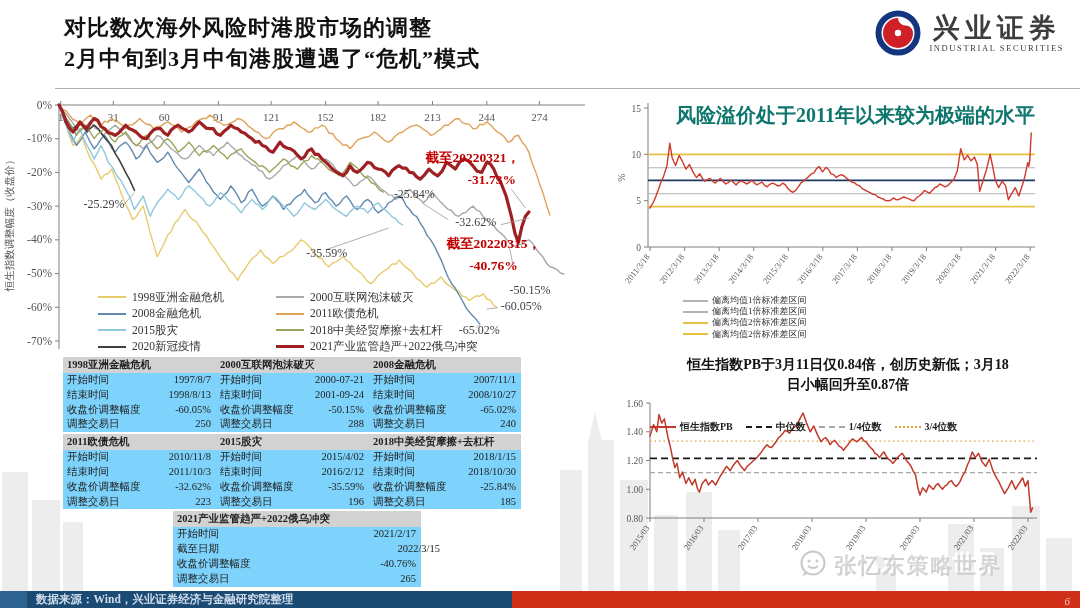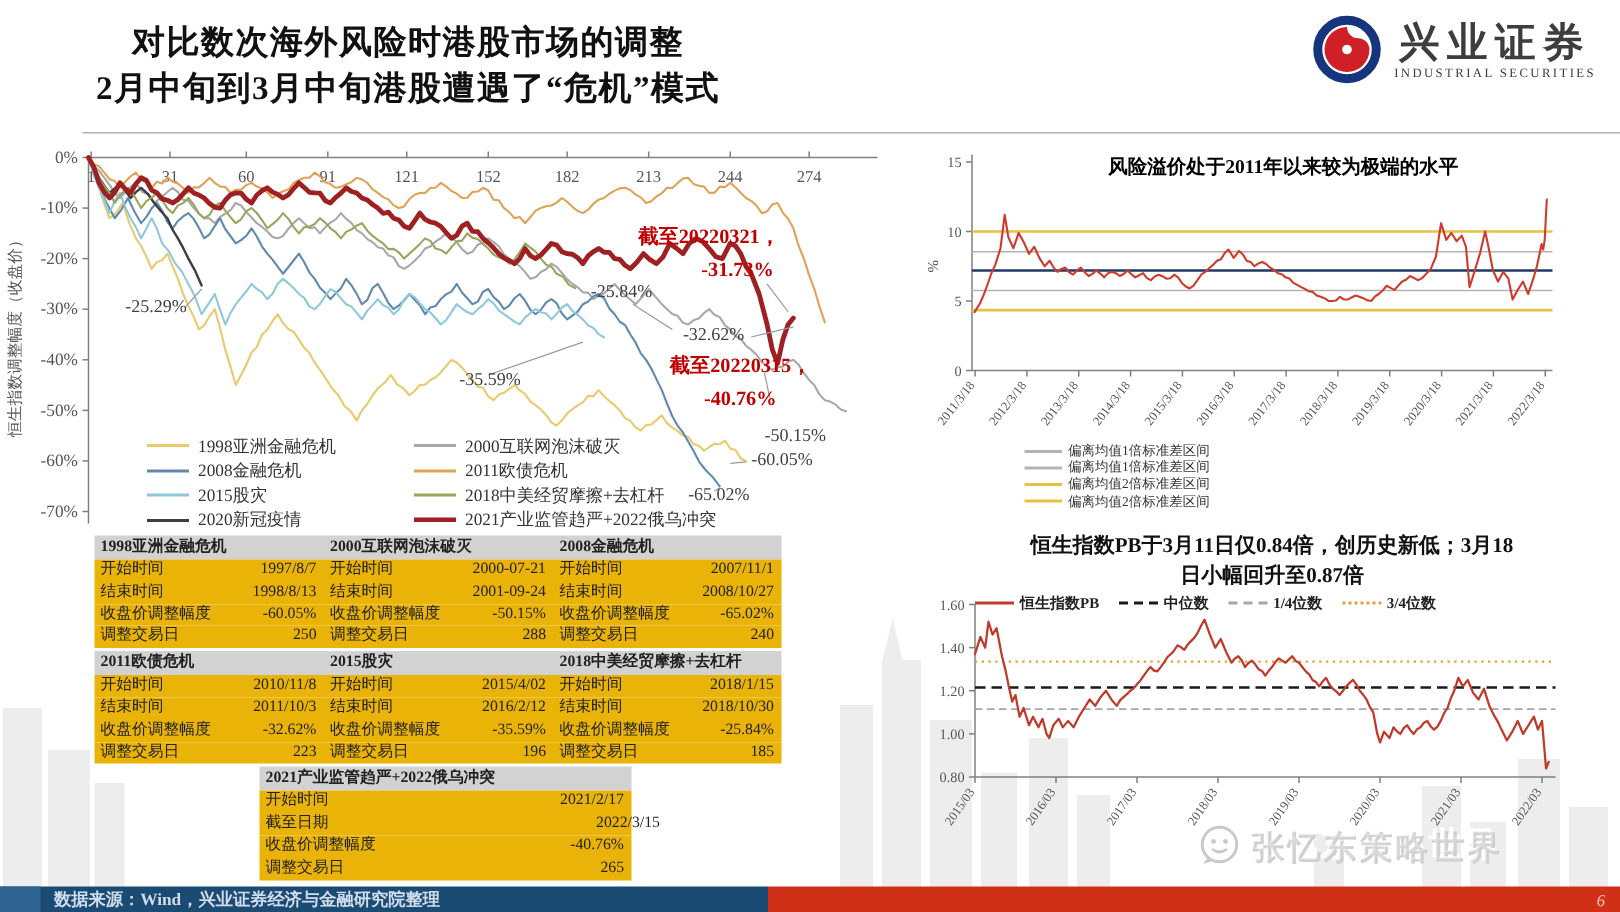--- a/index.html
+++ b/index.html
@@ -1,57 +1,57 @@
 <!DOCTYPE html>
 <html><head>
 <meta charset="utf-8">
 <style>
   html,body{margin:0;padding:0;background:#888;}
   .slide{position:relative;width:1080px;height:608px;background:#ffffff;overflow:hidden;
          font-family:"Liberation Serif",serif;}
   .slide *{box-sizing:border-box;}
 
   .page-title{position:absolute;left:64px;top:12px;font-size:22px;font-weight:bold;
-              color:#111;line-height:31px;letter-spacing:1px;z-index:3;text-align:center;}
+              color:#111;line-height:31px;letter-spacing:1px;z-index:3;}
 
   .logo{position:absolute;right:16px;top:10px;display:flex;align-items:center;gap:8px;z-index:3;}
   .logo-txt{display:flex;flex-direction:column;align-items:center;}
   .logo-cn{font-size:27px;font-weight:bold;color:#3d3d3d;letter-spacing:5px;line-height:30px;white-space:nowrap;}
   .logo-en{font-size:8.5px;color:#3d3d3d;letter-spacing:1.6px;white-space:nowrap;}
 
   .rule{position:absolute;left:55px;right:0;top:88px;border-top:1px solid #b0b0b0;z-index:2;}
 
   svg.chart{position:absolute;overflow:visible;z-index:2;font-family:"Liberation Serif",serif;}
   #chart1{left:0;top:92px;}
   #chart2{left:615px;top:95px;}
   #chart3{left:615px;top:390px;}
 
   .c2title{position:absolute;left:658px;top:102px;width:395px;text-align:center;
-           font-weight:bold;font-size:13px;color:#000000;z-index:3;}
+           font-weight:bold;font-size:20px;color:#0f766e;z-index:3;}
   .c3title{position:absolute;left:623px;top:355px;width:450px;text-align:center;
            font-weight:bold;font-size:14px;color:#111;line-height:20px;z-index:3;}
 
   #legend1{position:absolute;left:98px;top:289px;display:grid;grid-auto-flow:column;
            grid-template-rows:repeat(4,16.5px);grid-template-columns:178px auto;
            font-size:11.5px;color:#333;z-index:3;}
   .lg1item{display:flex;align-items:center;gap:6px;white-space:nowrap;}
   #legend2{position:absolute;left:683px;top:295px;font-size:9px;color:#333;line-height:11.2px;z-index:3;}
   .lg2item{display:flex;align-items:center;gap:4px;white-space:nowrap;height:11.2px;}
   #legend3{position:absolute;left:650px;top:395px;display:flex;gap:13px;font-size:10px;
            font-weight:bold;color:#222;z-index:3;align-items:center;}
-  .lg3item{display:flex;align-items:center;gap:4px;white-space:nowrap;}
+  .lg3item{display:flex;align-items:center;gap:4px;white-space:nowrap;margin-top:25px;}
   .sw{display:inline-block;width:28px;border-top:2px solid #000;}
   .sw2{width:25px;}
   .sw3{width:26px;}
 
   #crisis-table{position:absolute;left:63px;top:357px;width:458px;font-size:10.5px;color:#222;z-index:3;}
   .tsec{margin-bottom:2px;}
   .tsec.center{width:248px;margin-left:110px;}
   .thead{display:grid;background:#d2d2d2;font-weight:bold;height:16px;line-height:16px;}
-  .trow{display:grid;background:#eab308;height:14.8px;line-height:14.8px;}
+  .trow{display:grid;background:#7dd3fc;height:14.8px;line-height:14.8px;}
   .tl{padding-left:4px;text-align:left;white-space:nowrap;overflow:hidden;}
   .tv{padding-right:5px;text-align:right;white-space:nowrap;}
 
   .bldg{position:absolute;background:#ededed;z-index:1;}
   .spire{position:absolute;width:0;height:0;border-left:7px solid transparent;
          border-right:7px solid transparent;border-bottom:30px solid #ededed;z-index:1;}
 
   .watermark{position:absolute;left:798px;top:549px;display:flex;align-items:center;gap:5px;z-index:5;}
   .wm-text{font-size:22px;font-weight:bold;letter-spacing:2px;white-space:nowrap;
            color:rgba(255,255,255,0.25);text-shadow:1.5px 1.5px 0 #cfcfcf,-1px -1px 0 #ffffff;}

